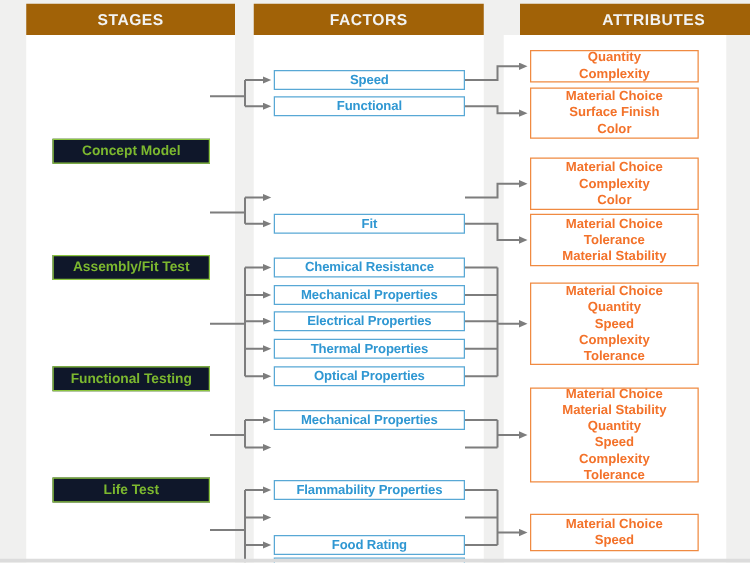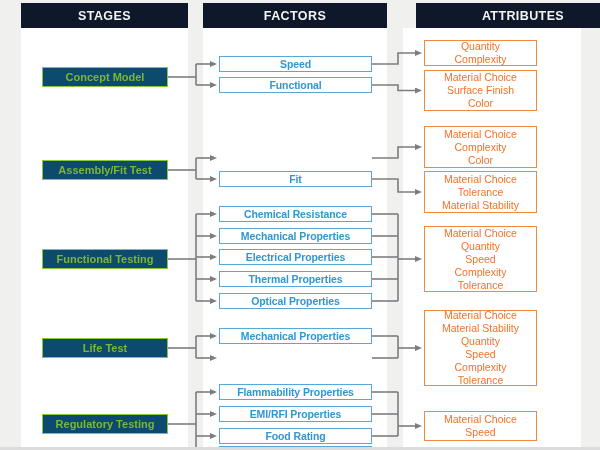--- a/index.html
+++ b/index.html
@@ -10,44 +10,44 @@
     position:relative;
     overflow:hidden;
   }
   .canvas{position:absolute;left:0;top:0;width:600px;height:450px;}
   .panel{position:absolute;top:28px;height:422px;background:#ffffff;z-index:0;}
   .panel.col1{left:21px;width:167px;}
   .panel.col2{left:203px;width:184px;}
   .panel.col3{left:403px;width:178px;}
   .col-header{
     position:absolute;top:3px;height:25px;z-index:2;
-    background:#0f172a;color:#f2f3f3;
+    background:#a16207;color:#f2f3f3;
     font-size:12.5px;font-weight:bold;letter-spacing:0.4px;
     display:flex;align-items:center;justify-content:center;
   }
   .col-header.h1{left:21px;width:167px;}
   .col-header.h2{left:203px;width:184px;text-align:center;}
   .col-header.h3{left:416px;width:214px;}
   #wires{position:absolute;left:0;top:0;z-index:1;}
   .stage-box{
     position:absolute;left:42px;width:126px;height:20px;z-index:2;
-    background:#0c4a6e;border:1.5px solid #8cc63e;box-sizing:border-box;
+    background:#0f172a;border:1.5px solid #8cc63e;box-sizing:border-box;
     color:#7cb82f;font-size:11px;font-weight:bold;
-    display:flex;align-items:center;justify-content:center;white-space:nowrap;
+    display:flex;align-items:center;justify-content:center;white-space:nowrap;margin-top:44px;
   }
   .factor-box{
     position:absolute;left:219px;width:153px;height:16px;z-index:2;
     background:#ffffff;border:1.5px solid #58a8d5;box-sizing:border-box;
     color:#2f97d2;font-size:10.5px;font-weight:bold;letter-spacing:-0.1px;
     display:flex;align-items:center;justify-content:center;white-space:nowrap;
   }
   .attr-box{
-    position:absolute;left:424px;width:113px;z-index:2;
+    position:absolute;left:424px;width:135px;z-index:2;
     background:#ffffff;border:1.5px solid #f08a41;box-sizing:border-box;
-    color:#f3722a;font-size:10.5px;font-weight:normal;line-height:13px;
+    color:#f3722a;font-size:10.5px;font-weight:bold;line-height:13px;
     display:flex;align-items:center;justify-content:center;
     text-align:center;white-space:pre-line;
   }
   .bottom-strip{
     position:absolute;left:0;top:447px;width:600px;height:3px;
     background:#dcdcdc;z-index:6;
   }
 </style>
 </head>
 <body>
@@ -130,21 +130,20 @@
   <div class="factor-box" style="top:56px">Speed</div>
   <div class="factor-box" style="top:77px">Functional</div>
   <div class="factor-box" style="top:171px">Fit</div>
   <div class="factor-box" style="top:206px">Chemical Resistance</div>
   <div class="factor-box" style="top:228px">Mechanical Properties</div>
   <div class="factor-box" style="top:249px">Electrical Properties</div>
   <div class="factor-box" style="top:271px">Thermal Properties</div>
   <div class="factor-box" style="top:293px">Optical Properties</div>
   <div class="factor-box" style="top:328px">Mechanical Properties</div>
   <div class="factor-box" style="top:384px">Flammability Properties</div>
-  <div class="factor-box" style="top:406px">EMI/RFI Properties</div>
   <div class="factor-box" style="top:428px">Food Rating</div>
   <div class="factor-box" style="top:446px;height:10px"></div>
 
   <div class="attr-box" style="top:40px;height:26px">Quantity
 Complexity</div>
   <div class="attr-box" style="top:70px;height:41px">Material Choice
 Surface Finish
 Color</div>
   <div class="attr-box" style="top:126px;height:42px">Material Choice
 Complexity

